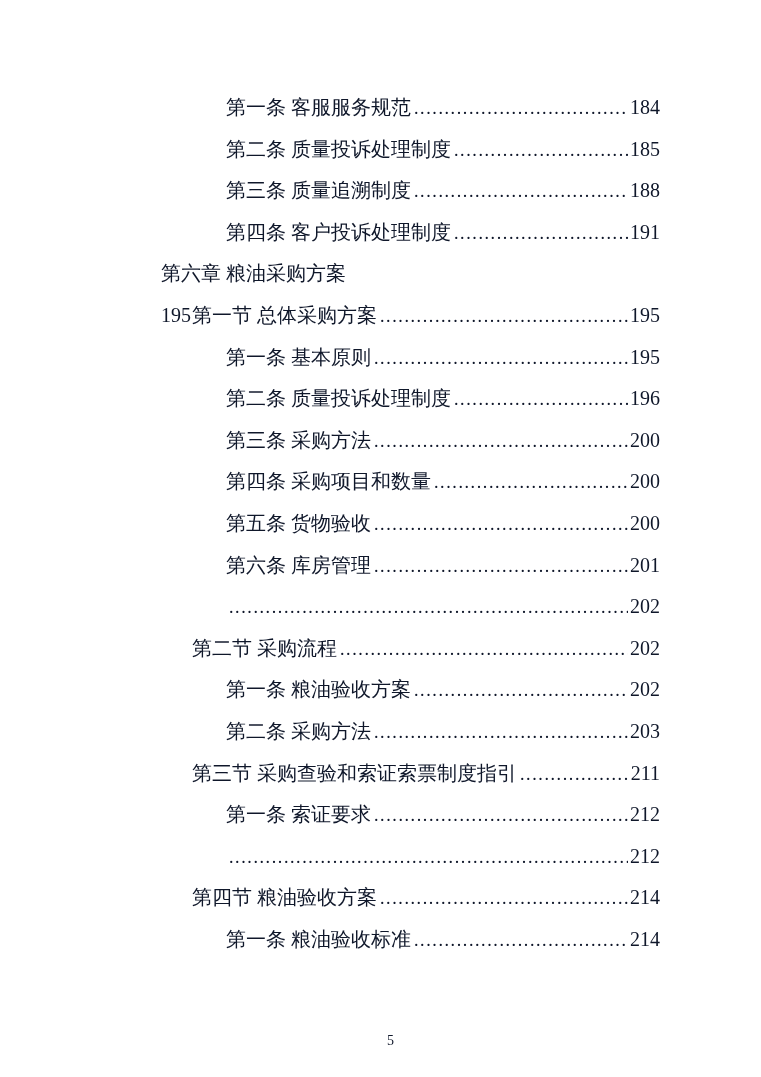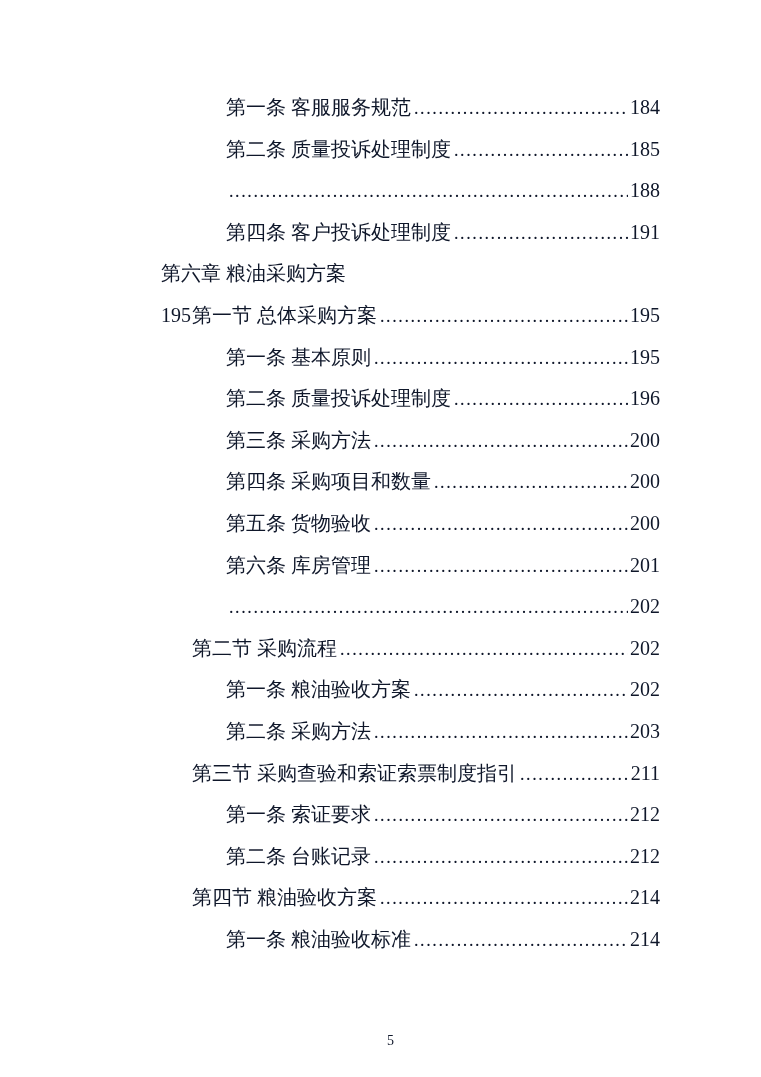--- a/index.html
+++ b/index.html
@@ -71,20 +71,21 @@
         <span class="toc-label">第一条 客服服务规范</span>
         <span class="toc-leader"></span>
         <span class="toc-page">184</span>
       </div>
       <div class="toc-row level-2">
         <span class="toc-label">第二条 质量投诉处理制度</span>
         <span class="toc-leader"></span>
         <span class="toc-page">185</span>
       </div>
       <div class="toc-row level-2">
+        <span class="toc-label">第三条 质量追溯制度</span>
         <span class="toc-leader"></span>
         <span class="toc-page">188</span>
       </div>
       <div class="toc-row level-2">
         <span class="toc-label">第四条 客户投诉处理制度</span>
         <span class="toc-leader"></span>
         <span class="toc-page">191</span>
       </div>
       <div class="toc-row level-0">
         <span class="toc-label">第六章 粮油采购方案</span>
@@ -149,21 +150,20 @@
         <span class="toc-label">第三节 采购查验和索证索票制度指引</span>
         <span class="toc-leader"></span>
         <span class="toc-page">211</span>
       </div>
       <div class="toc-row level-2">
         <span class="toc-label">第一条 索证要求</span>
         <span class="toc-leader"></span>
         <span class="toc-page">212</span>
       </div>
       <div class="toc-row level-2">
-        <span class="toc-label">第二条 台账记录</span>
         <span class="toc-leader"></span>
         <span class="toc-page">212</span>
       </div>
       <div class="toc-row level-1">
         <span class="toc-label">第四节 粮油验收方案</span>
         <span class="toc-leader"></span>
         <span class="toc-page">214</span>
       </div>
       <div class="toc-row level-2">
         <span class="toc-label">第一条 粮油验收标准</span>

